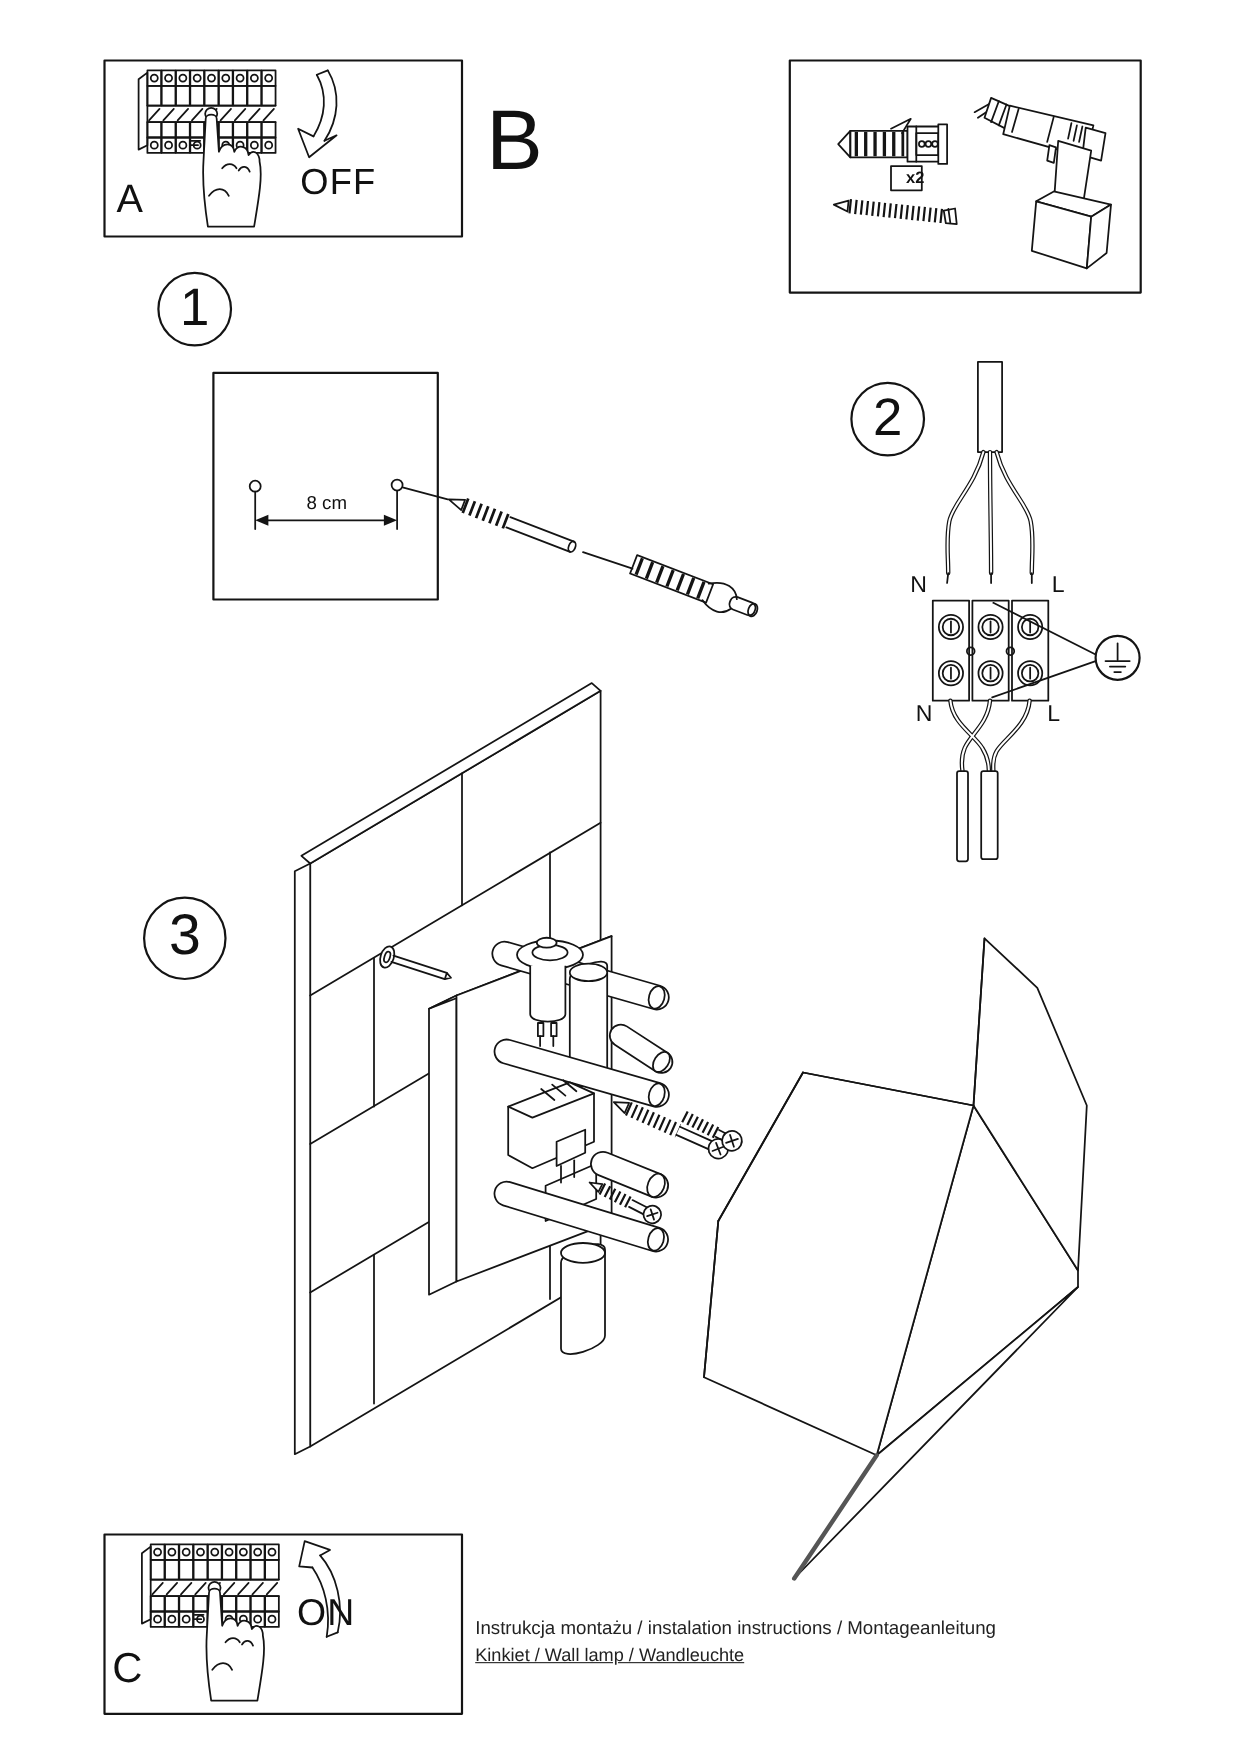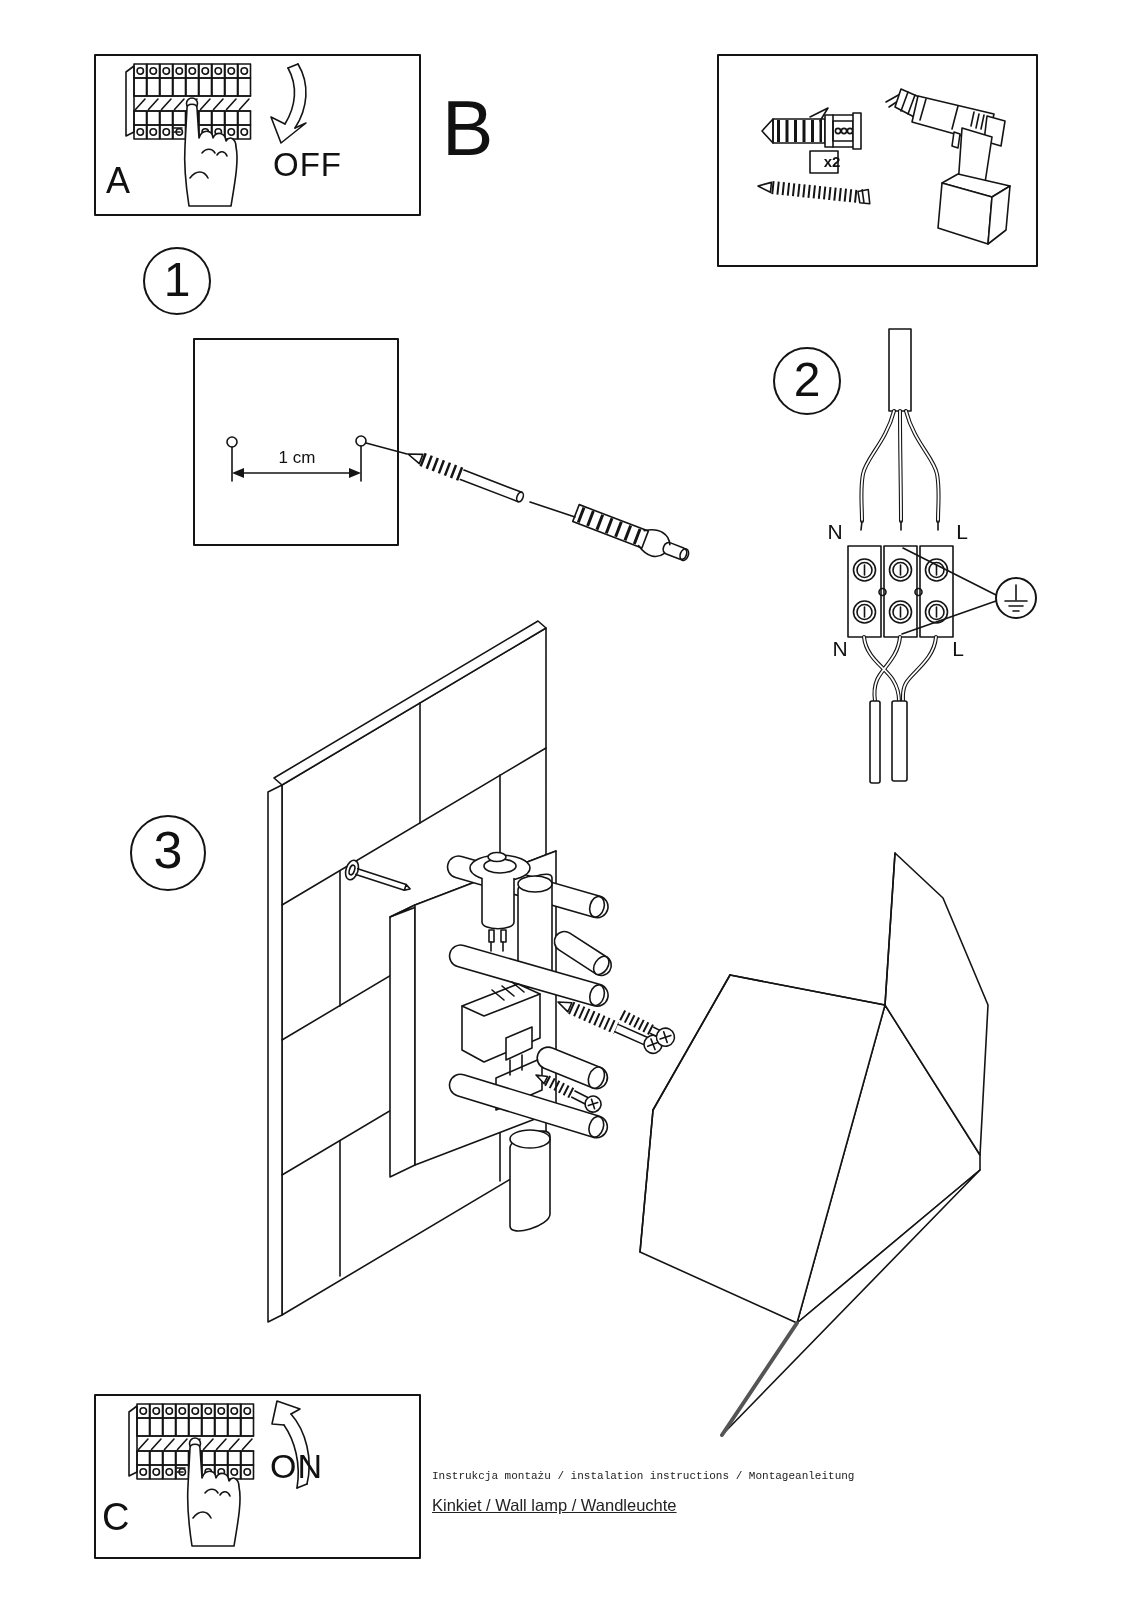--- a/index.html
+++ b/index.html
@@ -328,29 +328,29 @@
     </g>
   </g>
 </svg>
 
 <div class="t" style="left:106px;top:160px;font-size:36px;">A</div>
 <div class="t" style="left:273px;top:146px;font-size:33px;letter-spacing:1px;text-align:right;">OFF</div>
 <div class="t" style="left:442px;top:84px;font-size:77px;">B</div>
 <div class="t tc" style="left:810px;top:153px;width:44px;font-size:15px;font-weight:bold;">x2</div>
 
 <div class="t tc" style="left:157px;top:252px;width:40px;font-size:48px;">1</div>
-<div class="t tc" style="left:262px;top:448px;width:70px;font-size:17px;">1 cm</div>
+<div class="t tc" style="left:262px;top:448px;width:70px;font-size:17px;">8 cm</div>
 
 <div class="t tc" style="left:787px;top:352px;width:40px;font-size:48px;">2</div>
 <div class="t tc" style="left:823px;top:520px;width:24px;font-size:21px;">N</div>
 <div class="t tc" style="left:950px;top:520px;width:24px;font-size:21px;">L</div>
 <div class="t tc" style="left:828px;top:637px;width:24px;font-size:21px;">N</div>
 <div class="t tc" style="left:946px;top:637px;width:24px;font-size:21px;">L</div>
 
 <div class="t tc" style="left:146px;top:820px;width:44px;font-size:52px;">3</div>
 
 <div class="t" style="left:102px;top:1496px;font-size:38px;">C</div>
 <div class="t" style="left:270px;top:1447px;font-size:34px;letter-spacing:1px;">ON</div>
 
-<div class="t" style="left:432px;top:1470px;font-size:11px;color:#222;font-family:Liberation Mono, monospace;">Instrukcja montażu / instalation instructions / Montageanleitung</div>
+<div class="t" style="left:432px;top:1470px;font-size:17px;color:#222;">Instrukcja montażu / instalation instructions / Montageanleitung</div>
 <div class="t" style="left:432px;top:1496px;font-size:16.5px;color:#222;text-decoration:underline;">Kinkiet / Wall lamp / Wandleuchte</div>
 
 </div>
 
 </body></html>

